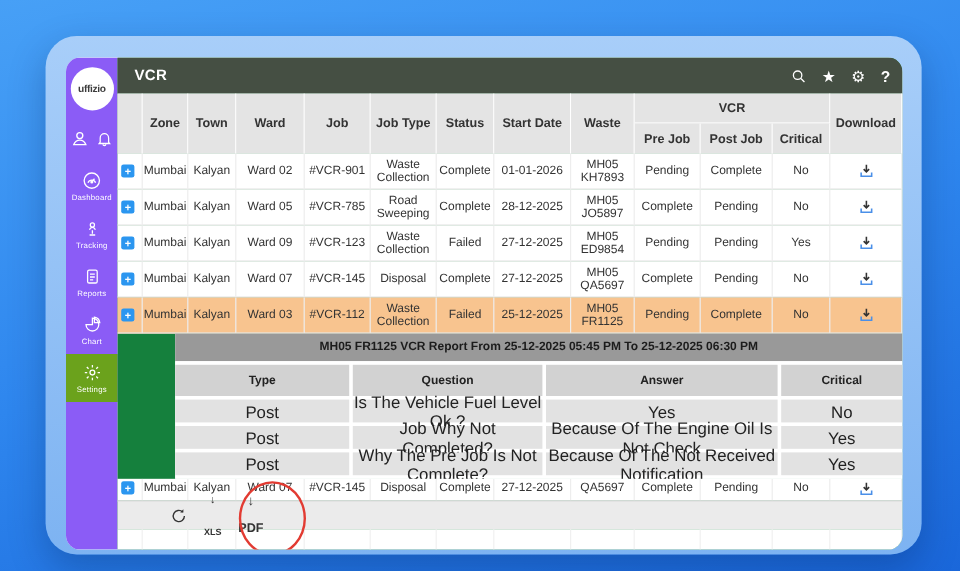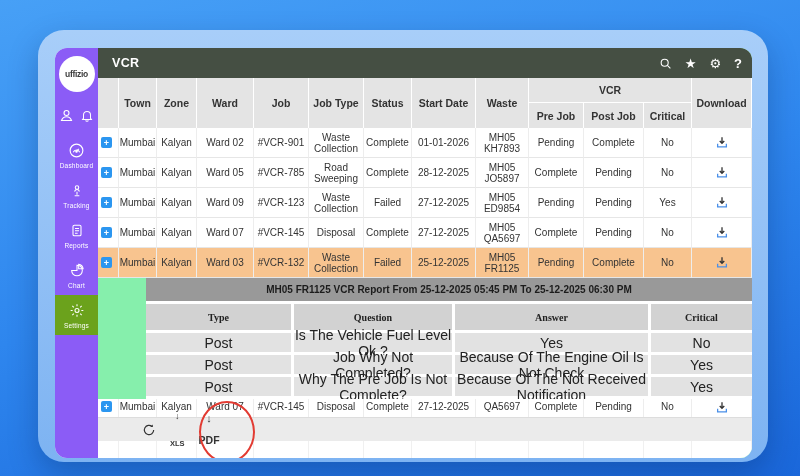--- a/index.html
+++ b/index.html
@@ -33,21 +33,21 @@
   .side-icons-row { display:flex; gap:6px; margin-top:16px; }
   .nav { display:flex; flex-direction:column; width:100%; margin-top:12px; }
   .nav-item {
     display:flex; flex-direction:column; align-items:center; gap:3px;
     padding:7px 0 6px; cursor:pointer;
   }
   .nav-item.active { background:#6ba21c; }
   .nav-label { font-size:6.5px; color:#fff; letter-spacing:.2px; }
   .icon-svg { display:block; }
   
-  .main { flex:1; display:flex; flex-direction:column; background:#86efac; min-width:0; }
+  .main { flex:1; display:flex; flex-direction:column; background:#15803d; min-width:0; }
   .topbar {
     height:30px; flex:0 0 30px; background:#454f43; color:#fff;
     display:flex; align-items:center; padding:0 10px 0 14px;
   }
   .topbar-title { font-size:12.5px; font-weight:bold; letter-spacing:.3px; }
   .topbar-icons { margin-left:auto; display:flex; align-items:center; gap:13px; }
   .tb-icon { color:#fff; font-size:13px; line-height:1; cursor:pointer; display:flex; align-items:center; }
   
   :root { --cols: 21px 38px 40px 57px 55px 55px 48px 64px 53px 55px 60px 48px 1fr; }
   .thead {
@@ -86,21 +86,21 @@
   .report-title {
     height:23px; flex:0 0 23px; background:#999; color:#1c1c1c;
     font-size:10px; font-weight:bold; display:flex; align-items:center; justify-content:center;
   }
   .report-table {
     display:grid; grid-template-columns:145px 158px 193px 1fr;
     grid-template-rows:26px 19px 19px 19px; gap:3px; background:#fff; padding:3px 0;
   }
   .rth {
     background:#d2d2d2; font-size:10px; font-weight:bold; color:#222;
-    display:flex; align-items:center; justify-content:center;font-family:Liberation Serif, serif;
+    display:flex; align-items:center; justify-content:center;
   }
   .rtd {
     background:#e2e2e2; font-size:14px; color:#222;
     display:flex; align-items:center; justify-content:center; text-align:center;
   }
   
   .tr.partial { height:18px; flex:0 0 18px; overflow:hidden; }
   .tr.partial .td { align-items:flex-start; padding-top:2px; border-bottom:none; }
   .toolbar {
     height:24px; flex:0 0 24px; background:#ebebeb; border-top:1px solid #ddd;
@@ -211,22 +211,22 @@
               </svg>
         </span>
         <span class="tb-icon">★</span>
         <span class="tb-icon">⚙</span>
         <span class="tb-icon" style="font-weight:bold;">?</span>
       </span>
     </div>
 
     <div class="thead">
       <div class="th span2"></div>
+      <div class="th span2">Zone</div>
       <div class="th span2">Town</div>
-      <div class="th span2">Zone</div>
       <div class="th span2">Ward</div>
       <div class="th span2">Job</div>
       <div class="th span2">Job Type</div>
       <div class="th span2">Status</div>
       <div class="th span2">Start Date</div>
       <div class="th span2">Waste</div>
       <div class="th vcr-group">VCR</div>
       <div class="th c10 r2">Pre Job</div>
       <div class="th c11 r2">Post Job</div>
       <div class="th c12 r2">Critical</div>
@@ -333,21 +333,21 @@
           </div>
     </div>
 
     <div class="tr highlight">
       <div class="td expand-cell">
             <button class="expand-btn">+</button>
           </div>
       <div class="td">Mumbai</div>
       <div class="td">Kalyan</div>
       <div class="td">Ward 03</div>
-      <div class="td">#VCR-132</div>
+      <div class="td">#VCR-112</div>
       <div class="td">Waste Collection</div>
       <div class="td">Failed</div>
       <div class="td">25-12-2025</div>
       <div class="td">MH05 FR1125</div>
       <div class="td">Pending</div>
       <div class="td">Complete</div>
       <div class="td">No</div>
       <div class="td">
             <button class="dl-btn">
               <svg width="14" height="13" viewBox="0 0 16 14">

